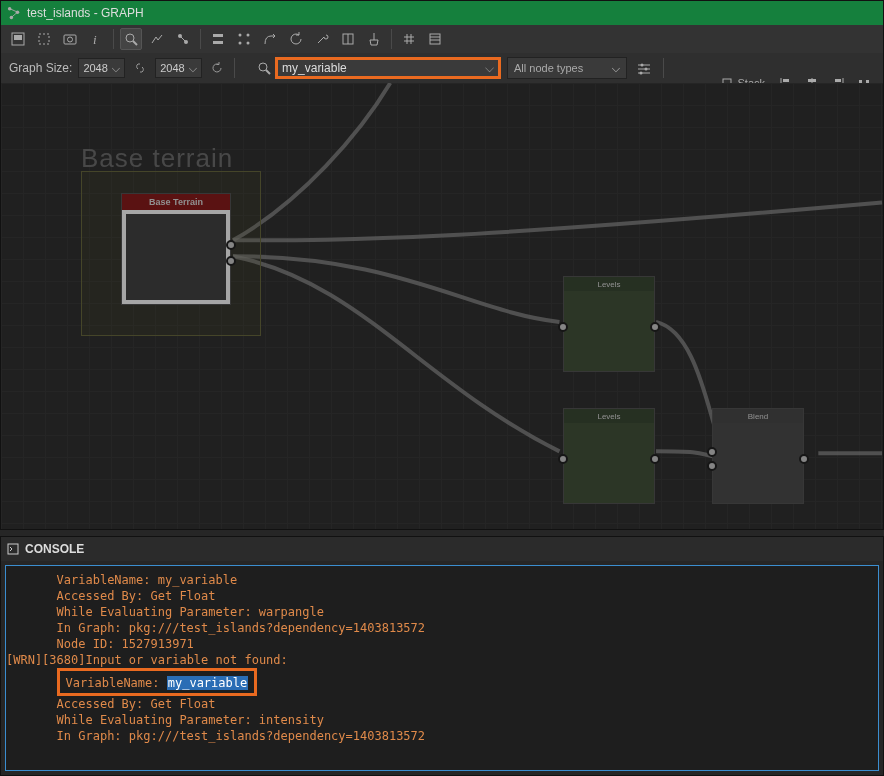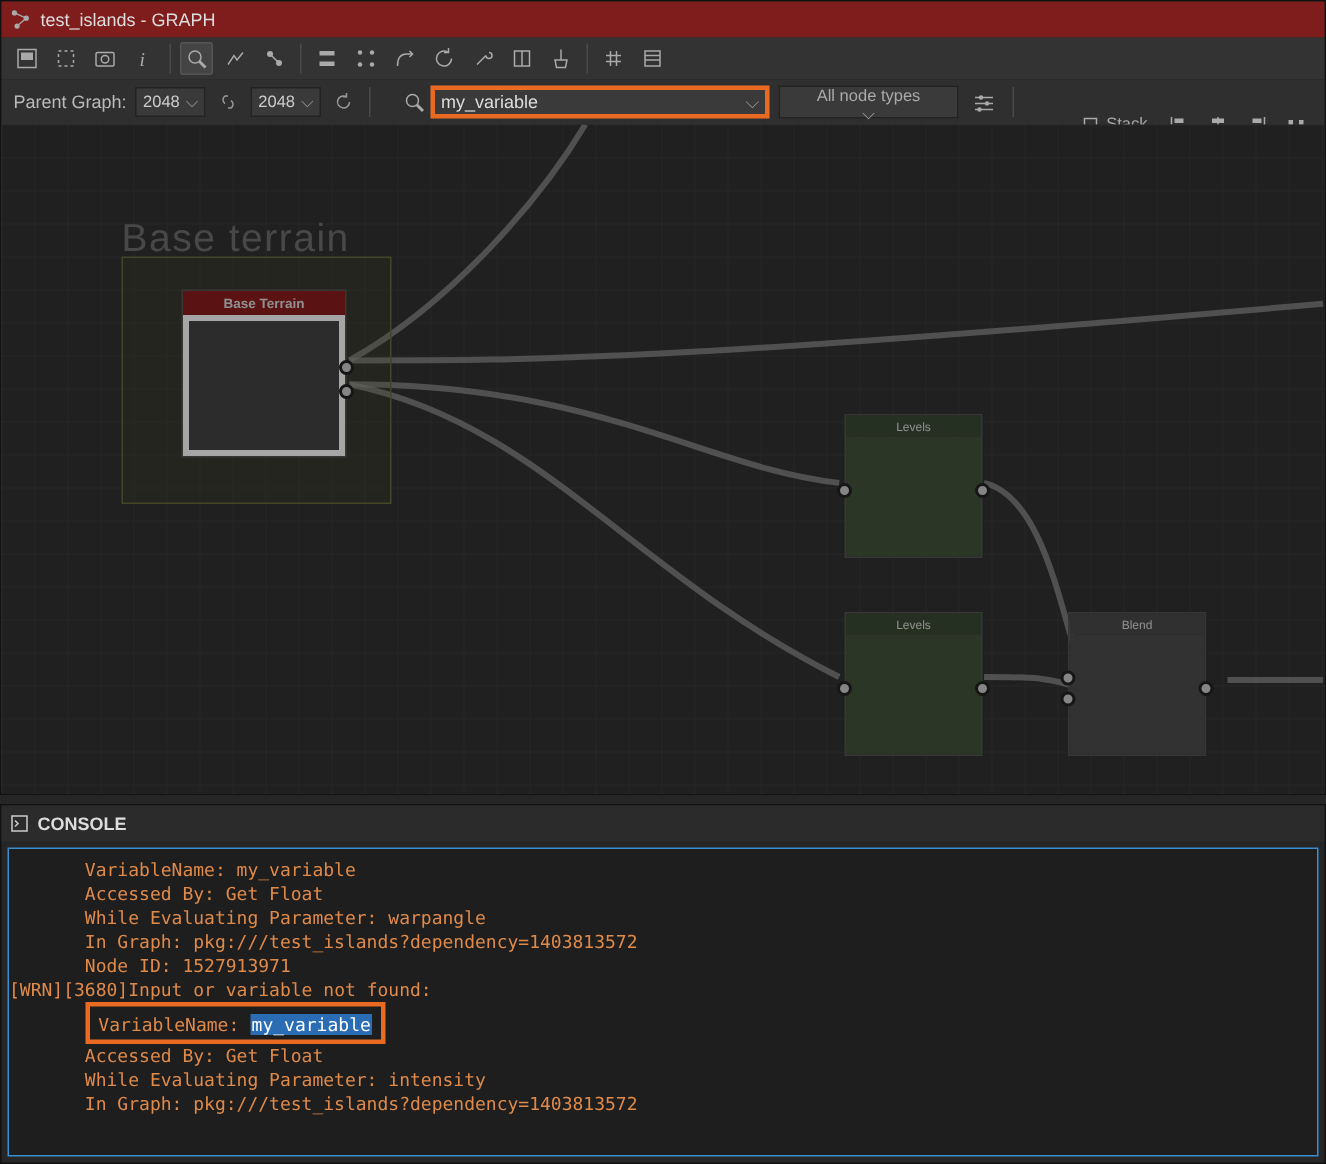--- a/index.html
+++ b/index.html
@@ -1,40 +1,40 @@
 <!DOCTYPE html>
 <html><head>
 <meta charset="utf-8">
 <style>
   * { box-sizing: border-box; margin: 0; padding: 0; }
   html, body { width: 884px; height: 776px; background: #262626; font-family: "Segoe UI", Arial, sans-serif; color: #ccc; overflow: hidden; }
   
   
   .graph-panel { position: absolute; left:0; top:0; right:0; height: 530px; background:#252525; border:1px solid #111; }
-  .title-bar { height: 24px; display:flex; align-items:center; gap:6px; padding:0 6px; background:#7f1d1d; font-size:12px; color:#ddd; }
+  .title-bar { height: 24px; display:flex; align-items:center; gap:6px; padding:0 6px; background:#15803d; font-size:12px; color:#ddd; }
   .title-bar svg { flex:0 0 auto; }
   
   .toolbar { height: 28px; display:flex; align-items:center; gap:4px; padding:0 6px; background:#333; }
   .tb-icon { width:22px; height:22px; display:flex; align-items:center; justify-content:center; color:#aaa; border:1px solid transparent; border-radius:2px; flex-shrink:0; }
   .tb-icon.pressed { background:#444; border-color:#555; }
   .tb-sep { width:1px; height:20px; background:#4a4a4a; margin:0 2px; flex-shrink:0; }
   .tb-icon svg { pointer-events:none; }
   
   .param-bar { height:30px; display:flex; align-items:center; gap:6px; padding:0 8px; background:#2f2f2f; font-size:12px; }
   .param-label { color:#bbb; }
   .num-sel { display:flex; align-items:center; background:#3a3a3a; border:1px solid #222; height:20px; padding:0 4px; gap:4px; font-size:11px;}
   .num-sel .down { color:#999; }
   .link-icon, .refresh-icon { width:18px; height:18px; display:flex; align-items:center; justify-content:center; color:#999; }
   
   .search-cluster { margin-left:14px; display:flex; align-items:center; gap:6px; }
   .search-field { display:flex; align-items:center; gap:4px; }
   .search-input-wrap { display:flex; align-items:center; background:#3a3a3a; width:226px; height:22px; border:3px solid #e96a20; padding:0 4px; }
   .search-input-wrap input { flex:1; background:transparent; border:none; outline:none; color:#ddd; font-size:12px; }
   .search-input-wrap .caret { color:#999; }
-  .type-filter { display:flex; align-items:center; background:#3a3a3a; border:1px solid #222; height:22px; padding:0 6px; min-width:120px; font-size:11px; justify-content:space-between; color:#aaa;flex-direction:column;}
+  .type-filter { display:flex; align-items:center; background:#3a3a3a; border:1px solid #222; height:22px; padding:0 6px; min-width:120px; font-size:11px; justify-content:space-between; color:#aaa;}
   .mode-btn { width:22px; height:22px; display:flex; align-items:center; justify-content:center; color:#999; }
   .right-cluster { margin-left:auto; display:flex; align-items:center; gap:4px;margin-top:30px;}
   .stack-btn { display:flex; align-items:center; gap:4px; color:#aaa; font-size:11px; padding:0 6px; height:22px;}
   
   
   .canvas { position:absolute; left:0; right:0; top:82px; bottom:0; overflow:hidden;
     background-color:#323232;
     background-image:
       linear-gradient(#3a3a3a 1px, transparent 1px),
       linear-gradient(90deg, #3a3a3a 1px, transparent 1px);
@@ -198,21 +198,21 @@
     <div class="tb-icon">
         <svg width="14" height="14">
           <rect x="2" y="2" width="10" height="10" fill="none" stroke="#aaa"></rect>
           <line x1="2" y1="5" x2="12" y2="5" stroke="#aaa"></line>
           <line x1="2" y1="8" x2="12" y2="8" stroke="#aaa"></line>
         </svg>
       </div>
   </div>
 
   <div class="param-bar">
-    <span class="param-label">Parent Graph:</span>
+    <span class="param-label">Graph Size:</span>
     <div class="num-sel">
       <span>2048</span>
       <span class="down">⌵</span>
     </div>
     <div class="link-icon">
       <svg width="12" height="12">
           <path d="M4 7 a3 3 0 0 1 0-5 h2 M8 5 a3 3 0 0 1 0 5 h-2" stroke="#999" fill="none"></path>
         </svg>
     </div>
     <div class="num-sel">

